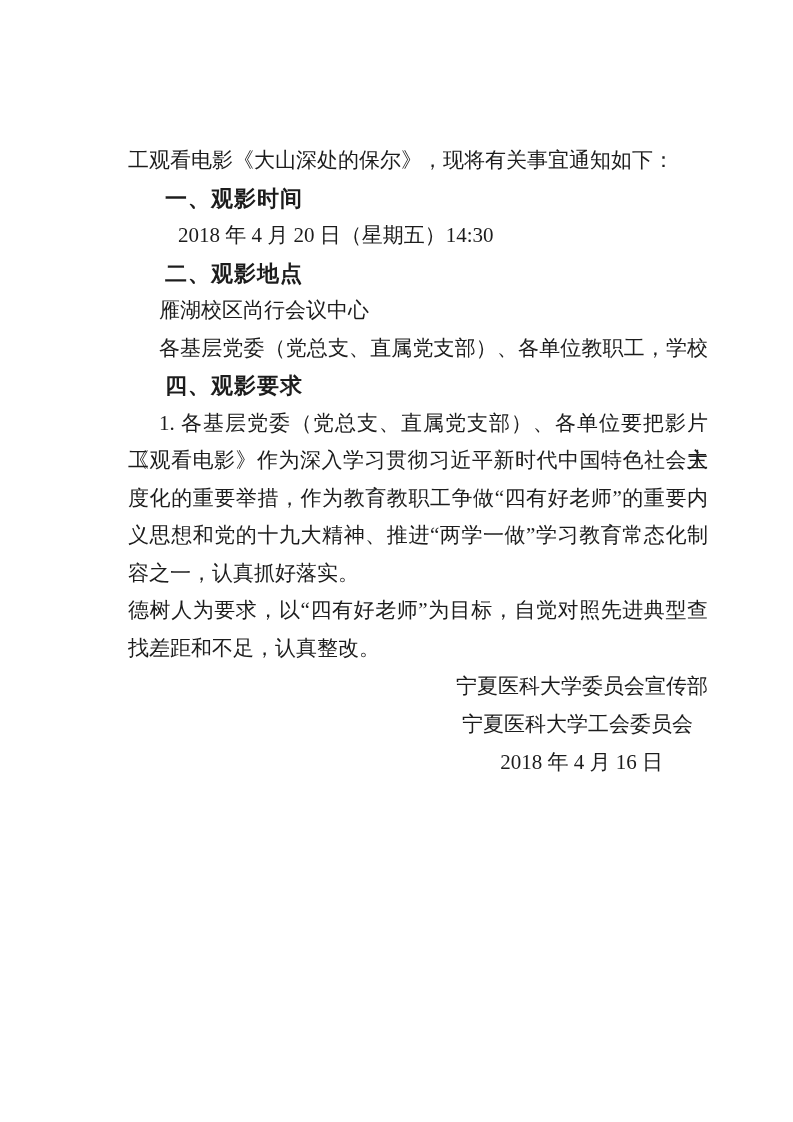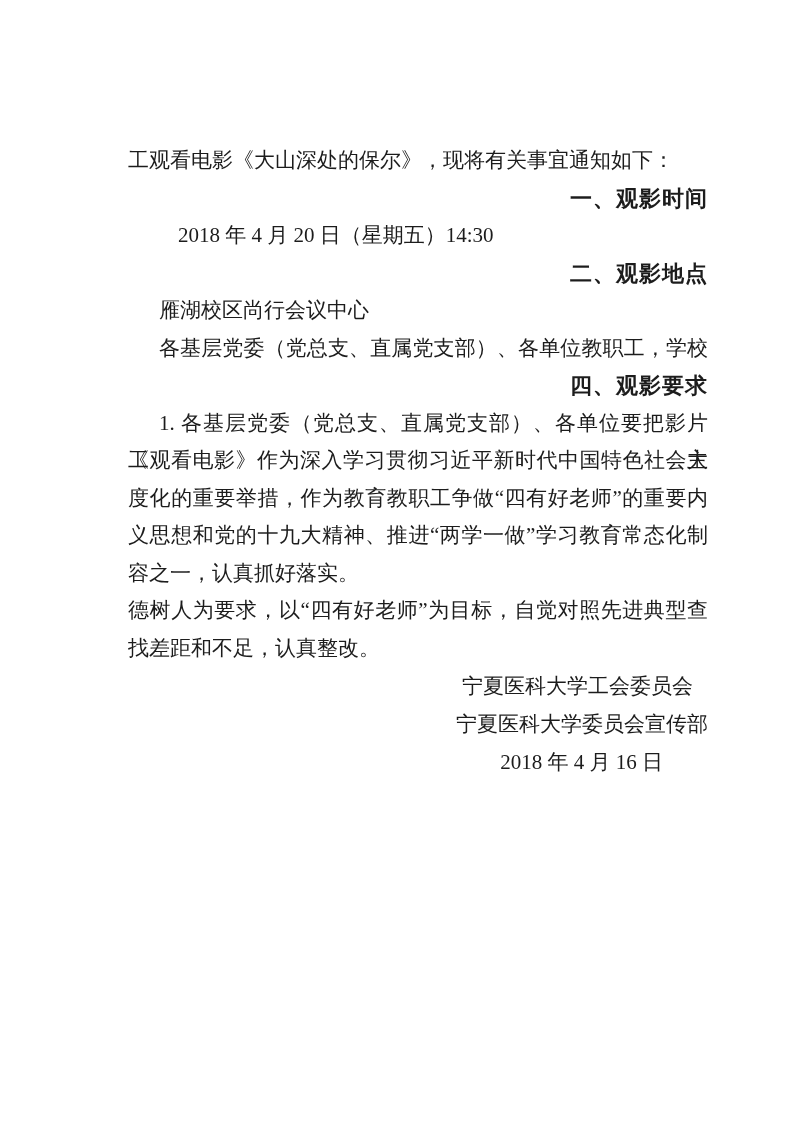--- a/index.html
+++ b/index.html
@@ -39,21 +39,20 @@
   .indent-date { text-indent: 50px; }
   .heading {
     height: 37.5px;
     line-height: 37.5px;
     font-size: 22px;
     font-weight: bold;
     font-family: "Liberation Sans", "DejaVu Sans", sans-serif;
     text-indent: 37px;
     letter-spacing: 1px;
     white-space: nowrap;
-    text-align: right;
   }
   .sig {
     height: 38px;
     line-height: 38px;
     font-size: 21px;
     font-family: "Liberation Serif", "DejaVu Serif", serif;
     text-align: right;
     white-space: nowrap;
   }
   .sig-org1 { padding-right: 0px; }
@@ -78,18 +77,18 @@
 
     <div class="heading">四、观影要求</div>
     <div class="line indent-para justify">1. 各基层党委（党总支、直属党支部）、各单位要把影片《大</div>
     <div class="line justify">工观看电影》作为深入学习贯彻习近平新时代中国特色社会主</div>
     <div class="line justify">度化的重要举措，作为教育教职工争做“四有好老师”的重要内</div>
     <div class="line justify">义思想和党的十九大精神、推进“两学一做”学习教育常态化制</div>
     <div class="line">容之一，认真抓好落实。</div>
     <div class="line justify">德树人为要求，以“四有好老师”为目标，自觉对照先进典型查</div>
     <div class="line">找差距和不足，认真整改。</div>
 
+    <div class="sig sig-org1">宁夏医科大学委员会宣传部</div>
     <div class="sig sig-org2">宁夏医科大学工会委员会</div>
-    <div class="sig sig-org1">宁夏医科大学委员会宣传部</div>
     <div class="sig sig-date">2018 年 4 月 16 日</div>
 
   </div>
 </div>
 
 </body></html>

